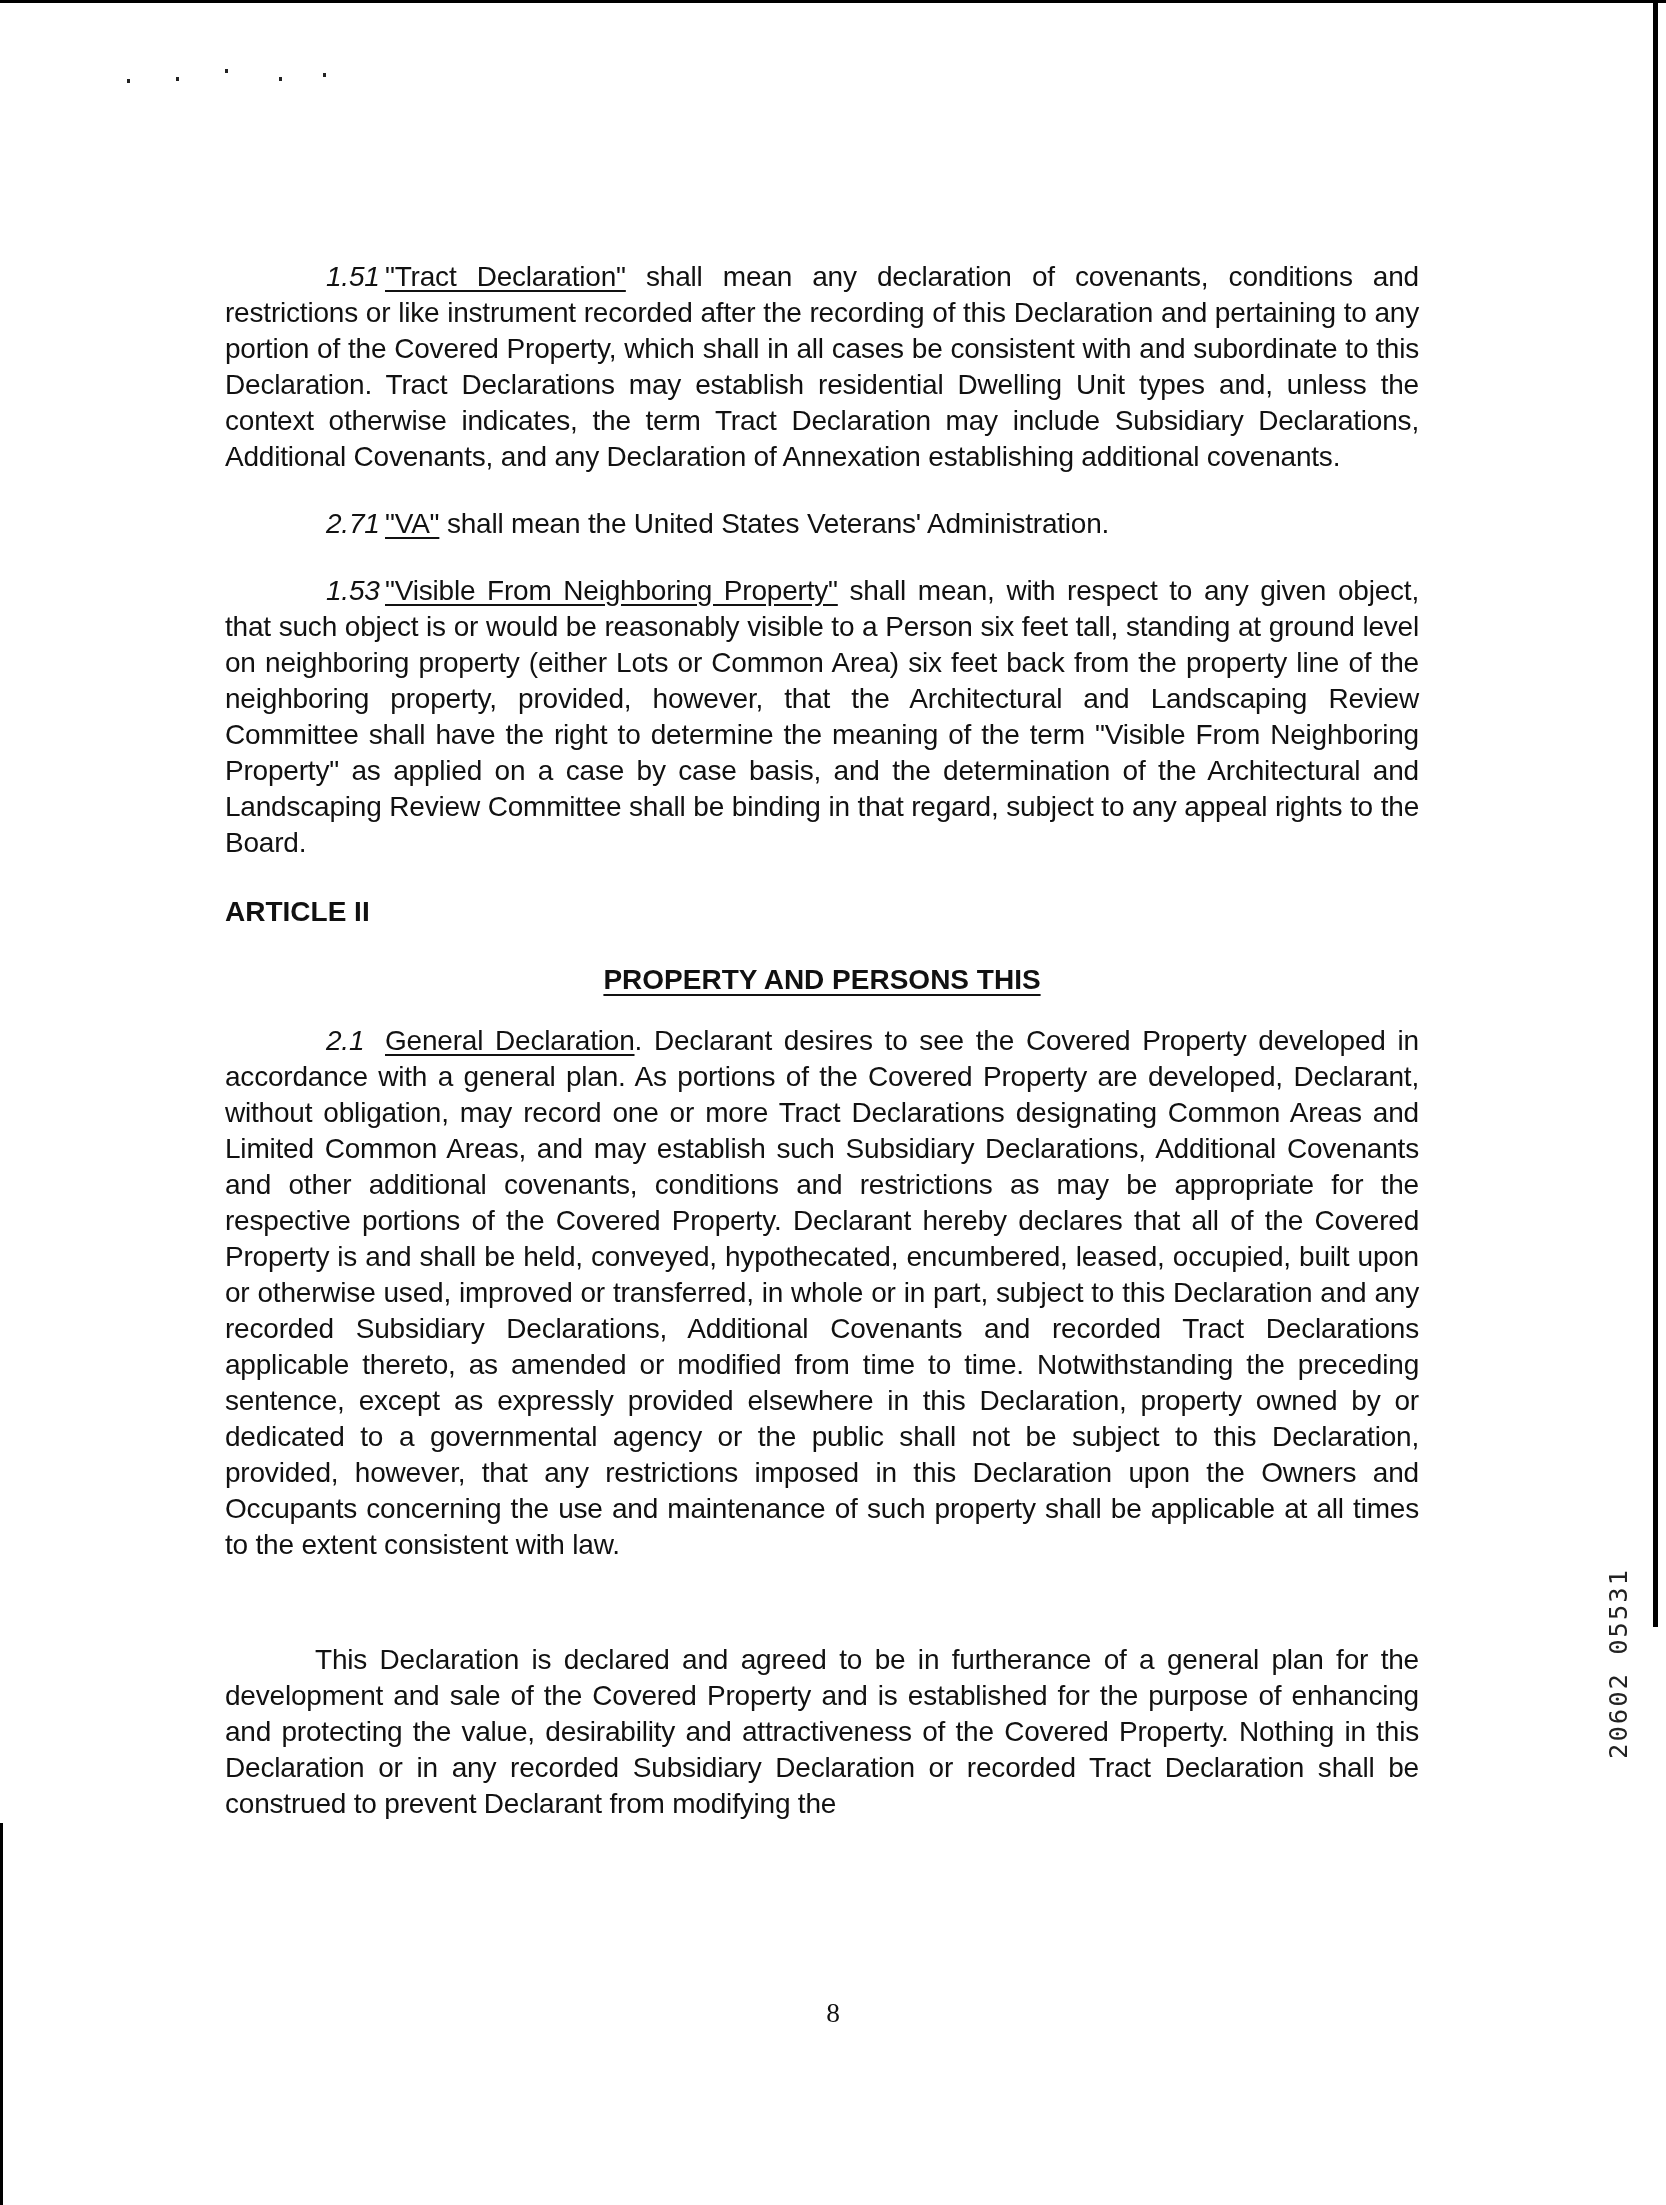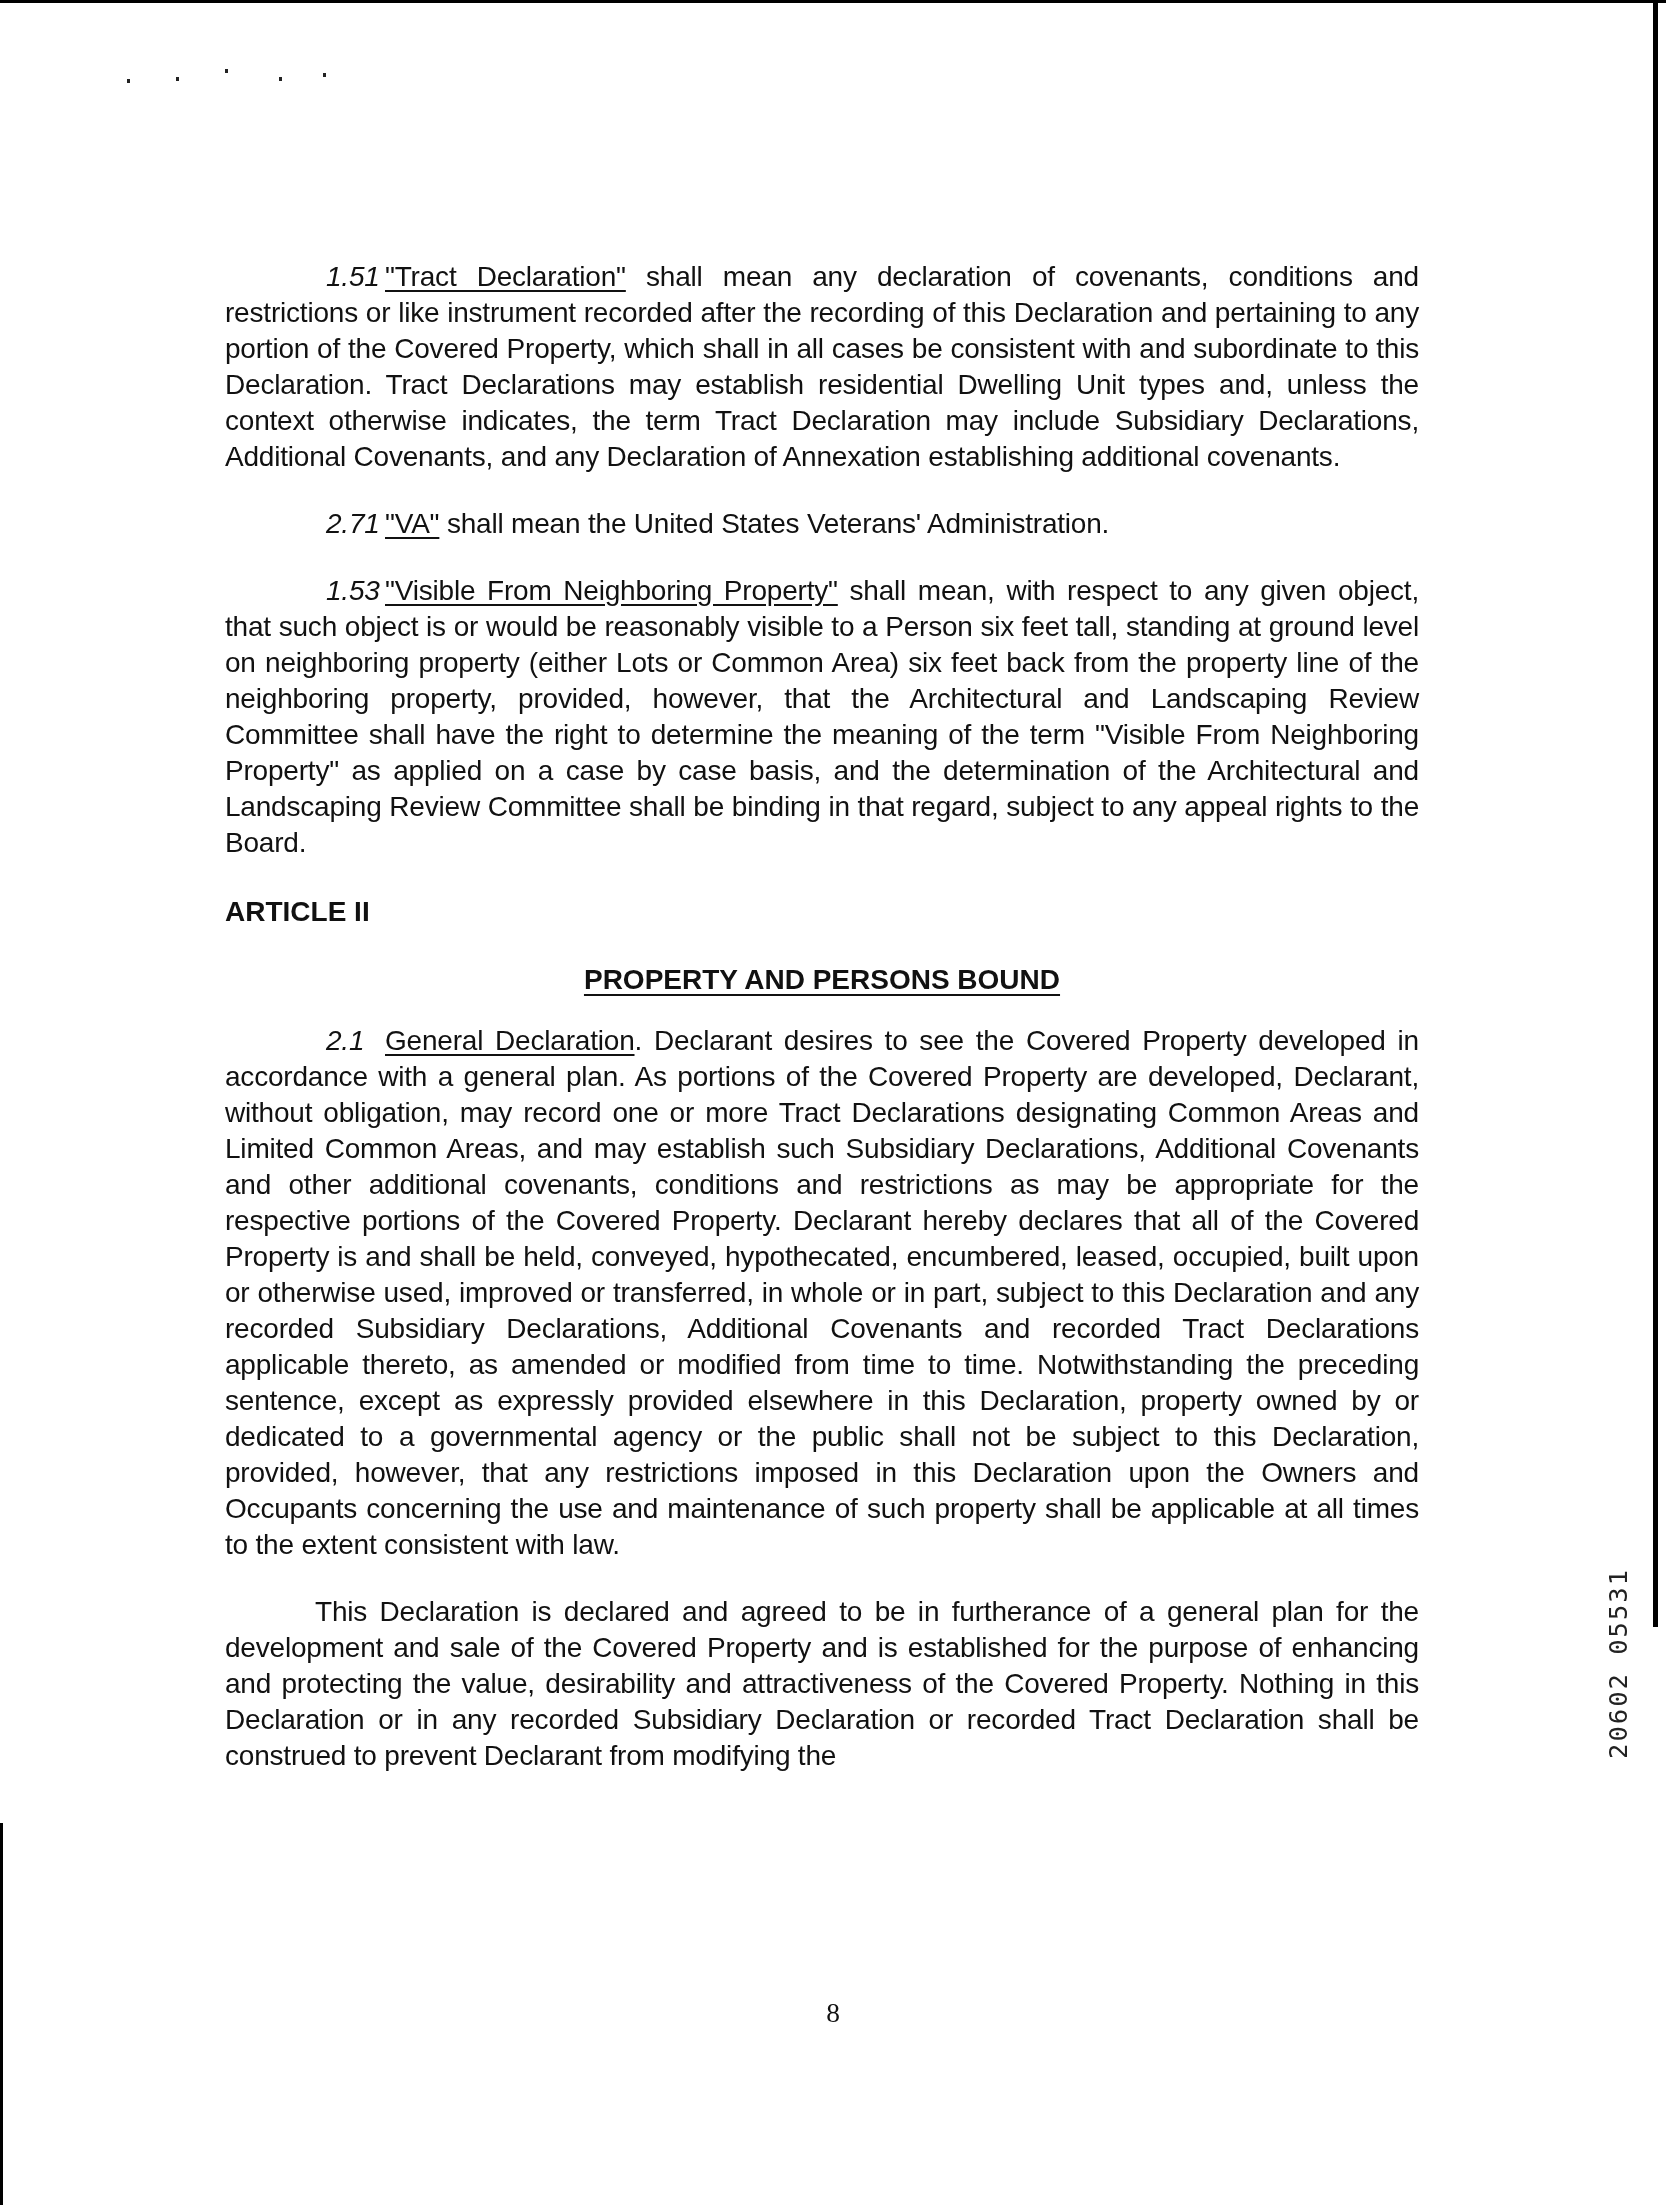--- a/index.html
+++ b/index.html
@@ -12,21 +12,21 @@
   .left-border { position: absolute; left: 0; top: 1823px; width: 2.9px; height: 382px; background: #000; }
   .speckles { position: absolute; left: 127px; top: 69px; width: 216px; height: 19.6px; }
   .speckles span { position: absolute; width: 2.9px; height: 3.9px; background: #222; }
 
   .page { position: absolute; left: 225px; top: 259px; width: 1194px; }
   .para {
     font-size: 28px; line-height: 36px; text-align: justify;
     margin: 0; letter-spacing: -0.2px;
   }
   .para .num { display: inline-block; padding-left: 101px; width: 59px; font-style: italic; }
-  .indent { text-indent: 90px; }
+  .indent { text-indent: 90px; margin-top: 48px; }
   .u { text-decoration: underline; text-underline-offset: 3.9px; }
   .gap-s { height: 31px; }
   .gap-m { height: 33px; }
   .article {
     text-align: left; font-weight: bold; font-size: 28px; line-height: 35px;
     margin: 0;
   }
   .article-title {
     text-align: center; font-weight: bold; font-size: 28px; line-height: 35px;
     text-decoration: underline; text-underline-offset: 4.9px; margin: 0;
@@ -57,21 +57,21 @@
 
 <div class="page">
   <p class="para"><span class="num">1.51</span><span class="u">"Tract Declaration"</span><span> shall mean any declaration of covenants, conditions and restrictions or like instrument recorded after the recording of this Declaration and pertaining to any portion of the Covered Property, which shall in all cases be consistent with and subordinate to this Declaration. Tract Declarations may establish residential Dwelling Unit types and, unless the context otherwise indicates, the term Tract Declaration may include Subsidiary Declarations, Additional Covenants, and any Declaration of Annexation establishing additional covenants.</span></p>
   <div class="gap-s"></div>
   <p class="para"><span class="num">2.71</span><span class="u">"VA"</span><span> shall mean the United States Veterans' Administration.</span></p>
   <div class="gap-s"></div>
   <p class="para"><span class="num">1.53</span><span class="u">"Visible From Neighboring Property"</span><span> shall mean, with respect to any given object, that such object is or would be reasonably visible to a Person six feet tall, standing at ground level on neighboring property (either Lots or Common Area) six feet back from the property line of the neighboring property, provided, however, that the Architectural and Landscaping Review Committee shall have the right to determine the meaning of the term "Visible From Neighboring Property" as applied on a case by case basis, and the determination of the Architectural and Landscaping Review Committee shall be binding in that regard, subject to any appeal rights to the Board.</span></p>
   <div class="gap-m"></div>
   <p class="article">ARTICLE II</p>
   <div style="height:33px"></div>
-  <p class="article-title">PROPERTY AND PERSONS BOUND</p>
+  <p class="article-title">PROPERTY AND PERSONS THIS</p>
   <div style="height:25.5px"></div>
   <p class="para"><span class="num">2.1</span><span class="u">General Declaration</span><span>.  Declarant desires to see the Covered Property developed in accordance with a general plan.  As portions of the Covered Property are developed, Declarant, without obligation, may record one or more Tract Declarations designating Common Areas and Limited Common Areas, and may establish such Subsidiary Declarations, Additional Covenants and other additional covenants, conditions and restrictions as may be appropriate for the respective portions of the Covered Property.  Declarant hereby declares that all of the Covered Property is and shall be held, conveyed, hypothecated, encumbered, leased, occupied, built upon or otherwise used, improved or transferred, in whole or in part, subject to this Declaration and any recorded Subsidiary Declarations, Additional Covenants and recorded Tract Declarations applicable thereto, as amended or modified from time to time. Notwithstanding the preceding sentence, except as expressly provided elsewhere in this Declaration, property owned by or dedicated to a governmental agency or the public shall not be subject to this Declaration, provided, however, that any restrictions imposed in this Declaration upon the Owners and Occupants concerning the use and maintenance of such property shall be applicable at all times to the extent consistent with law.</span></p>
   <div class="gap-s"></div>
   <p class="para indent">This Declaration is declared and agreed to be in furtherance of a general plan for the development and sale of the Covered Property and is established for the purpose of enhancing and protecting the value, desirability and attractiveness of the Covered Property. Nothing in this Declaration or in any recorded Subsidiary Declaration or recorded Tract Declaration shall be construed to prevent Declarant from modifying the</p>
 </div>
 
 <div class="page-number">8</div>
 <div class="stamp">20602 05531</div>
 
 

